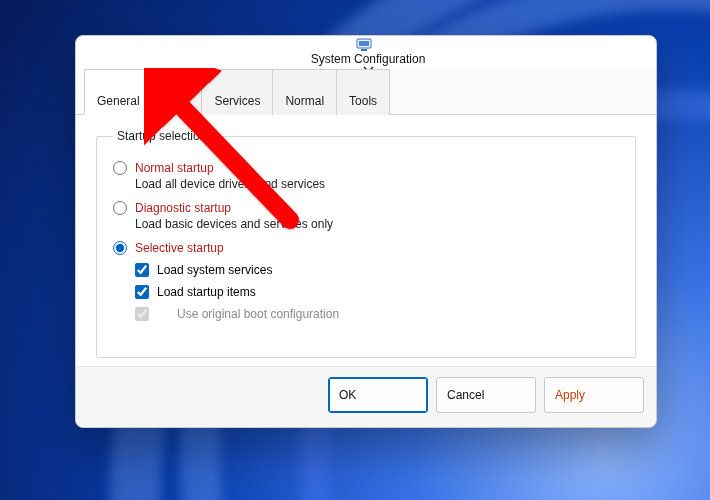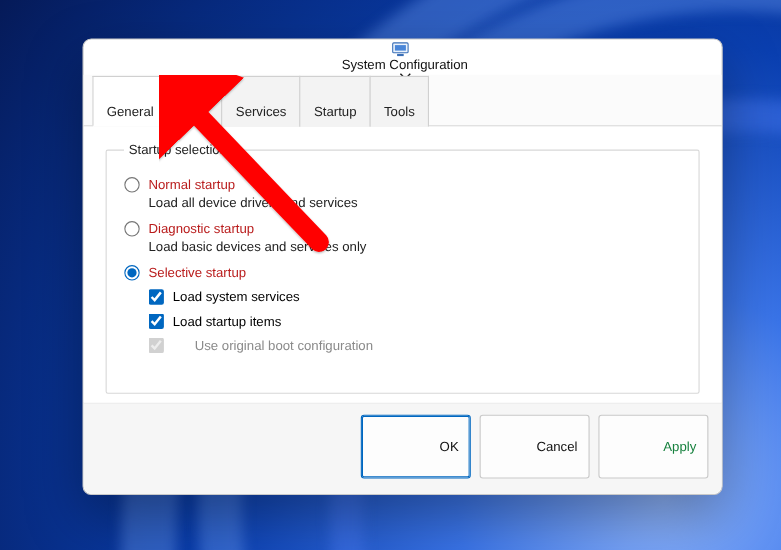--- a/index.html
+++ b/index.html
@@ -140,25 +140,25 @@
     border-radius: 0 0 8px 8px;
   }
   .btn {
     min-width: 78px;
     height: 24px;
     background: #fdfdfd;
     border: 1px solid #c9c9c9;
     border-radius: 3px;
     font-size: 12px;
     color: #111;
-    display: inline-flex; align-items: center; justify-content: flex-end;
-    padding: 16px 10px;
+    display: inline-flex; align-items: center; justify-content: flex-start;
+    padding: 5px 10px;
   }
   .btn.default { border-color: #0067c0; box-shadow: inset 0 0 0 1px #0067c0; }
-  .btn.disabled { color: #15803d; }
+  .btn.disabled { color: #c2410c; }
 
   
   .arrow-ann {
     position: absolute;
     pointer-events: none;
     left: 130px;
     top: 60px;
     width: 200px;
     height: 200px;
     z-index: 50;
@@ -189,21 +189,21 @@
           <line x1="1" y1="1" x2="10" y2="10" stroke="#111" stroke-width="1.2"></line>
           <line x1="10" y1="1" x2="1" y2="10" stroke="#111" stroke-width="1.2"></line>
         </svg>
       </div>
     </div>
 
     <div class="tabs">
       <div class="tab active"><span>General</span></div>
       <div class="tab"><span>Boot</span></div>
       <div class="tab"><span>Services</span></div>
-      <div class="tab"><span>Startup</span></div>
+      <div class="tab"><span>Normal</span></div>
       <div class="tab"><span>Tools</span></div>
     </div>
 
     <div class="panel">
       <fieldset class="group">
         <legend>Startup selection</legend>
 
         <div class="opt">
           <input type="radio" name="startup" style="">
           <span class="opt-label">Normal startup</span>

